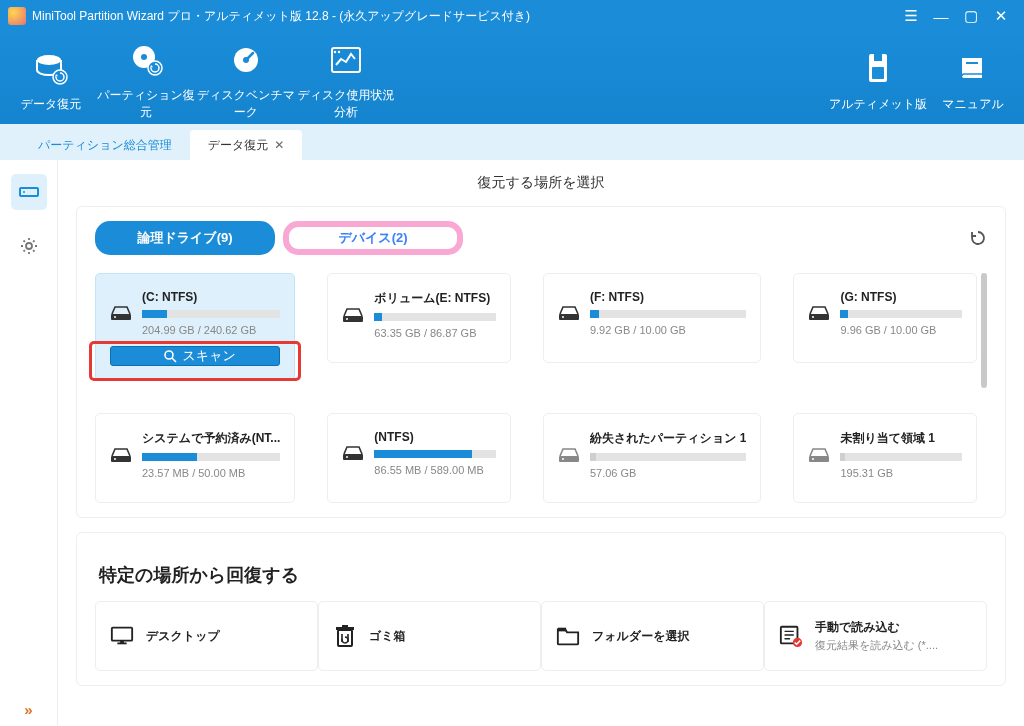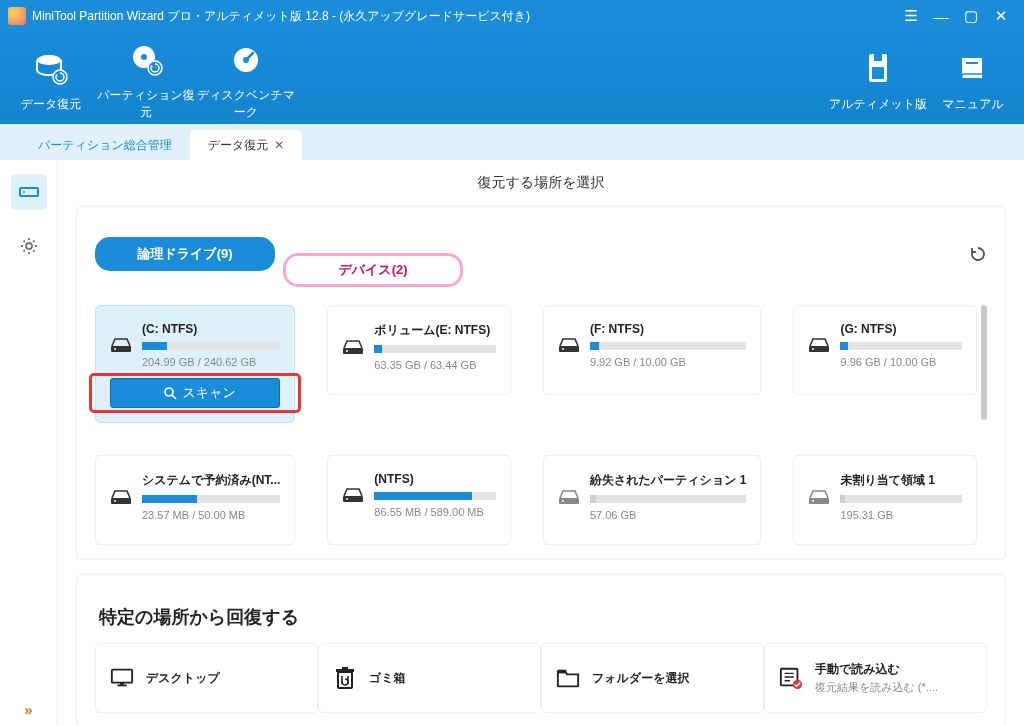--- a/index.html
+++ b/index.html
@@ -28,42 +28,42 @@
 .side-expand { position: absolute; bottom: 12px; color: #e0732c; font-size: 15px; cursor: pointer; font-weight: bold; }
 
 .main { flex: 1; display: flex; flex-direction: column; overflow: hidden; }
 .page-title { text-align: center; font-size: 14px; color: #333; padding: 14px 0 10px 0; }
 
 .section-card { margin: 4px 18px 10px 18px; background: #fff; border: 1px solid #eee; border-radius: 6px; padding: 14px 18px 14px 18px; position: relative; }
 
 .subtabs { display: flex; align-items: center; margin-bottom: 18px; }
 .subtab { width: 180px; height: 34px; display: flex; align-items: center; justify-content: center; font-size: 13px; font-weight: bold; cursor: pointer; border-radius: 15px; }
 .subtab.active { background: #1a8cd8; color: #fff; }
-.subtab.inactive { color: #be185d; border: 3px solid #f9a8d4; margin-left: 8px; margin-top: 32px; }
+.subtab.inactive { color: #3b82f6; border: 6px solid #f9a8d4; margin-left: 8px; }
 .refresh { margin-left: auto; color: #555; cursor: pointer; }
 
 .drives-scroll { position: relative; padding-right: 10px; }
 .scrollbar { position: absolute; right: 0; top: 0; width: 6px; height: 200px; }
 .scroll-thumb { position: absolute; right: 0; top: 0; width: 6px; height: 115px; background: #c9c9c9; border-radius: 3px; }
 
 .drive-grid { display: grid; grid-template-columns: repeat(4, 1fr); gap: 32px; }
 .drive-card { border: 1px solid #eee; border-radius: 5px; padding: 16px 14px 14px 14px; position: relative; cursor: pointer; background: #fff; min-height: 90px; }
 .drive-card.selected { background: #def0fb; border-color: #c3e3f6; }
 .drive-head { display: flex; align-items: center; gap: 10px; }
 .drive-icon { width: 22px; height: 16px; flex-shrink: 0; }
 .drive-info { flex: 1; min-width: 0; }
 .drive-name { font-size: 12px; font-weight: bold; color: #222; white-space: nowrap; overflow: hidden; text-overflow: ellipsis; }
 .drive-bar { height: 8px; background: #e3e3e3; margin: 6px 0 6px 0; position: relative; }
 .drive-fill { height: 100%; background: #1a8cd8; }
 .drive-size { font-size: 11px; color: #888; }
 
 .drive-card-wrap { position: relative; }
 .red-outline { position: absolute; left: -6px; top: 68px; right: -6px; height: 40px; border: 3px solid #e53935; border-radius: 5px; pointer-events: none; }
 
-.scan-btn { height: 30px; background: #1a8cd8; color: #fff; display: flex; align-items: center; justify-content: center; border: 1px solid #0e6fb0; border-radius: 3px; font-size: 13px; gap: 6px; margin-top: 10px; cursor: pointer; padding-left: 9px; }
+.scan-btn { height: 20px; background: #1a8cd8; color: #fff; display: flex; align-items: center; justify-content: center; border: 1px solid #0e6fb0; border-radius: 3px; font-size: 13px; gap: 6px; margin-top: 10px; cursor: pointer; padding-left: 9px; }
 
 .section-title { font-size: 18px; font-weight: bold; color: #222; margin: 16px 0 4px 4px; }
 
 .loc-grid { display: grid; grid-template-columns: repeat(4, 1fr); margin-top: 14px; }
 .loc-card { border: 1px solid #eee; border-radius: 5px; padding: 16px 14px; display: flex; align-items: center; gap: 12px; cursor: pointer; background: #fff; min-height: 70px; }
 .loc-icon { width: 24px; height: 24px; flex-shrink: 0; display: flex; align-items: center; justify-content: center; }
 .loc-text { font-size: 12px; font-weight: bold; color: #222; }
 .loc-sub { font-size: 11px; color: #888; margin-top: 2px; white-space: nowrap; overflow: hidden; text-overflow: ellipsis; }
 
 svg { display: block; }
@@ -109,20 +109,31 @@
   <div class="toolbar-item">
     <div class="toolbar-icon">
       <svg width="30" height="30" viewBox="0 0 30 30">
           <circle cx="15" cy="15" r="12" fill="#fff"></circle>
           <circle cx="15" cy="15" r="3" fill="#1a8cd8"></circle>
           <path d="M15 15L22 8" stroke="#1a8cd8" stroke-width="2.5" stroke-linecap="round"></path>
         </svg>
     </div>
     <span>ディスクベンチマーク</span>
   </div>
+  <div class="toolbar-item">
+    <div class="toolbar-icon">
+      <svg width="30" height="26" viewBox="0 0 30 26">
+          <rect x="1" y="1" width="28" height="24" rx="2" fill="none" stroke="#fff" stroke-width="2"></rect>
+          <path d="M5 18l5-6 5 3 5-8 4 5" fill="none" stroke="#fff" stroke-width="2"></path>
+          <circle cx="4" cy="5" r="1.2" fill="#fff"></circle>
+          <circle cx="8" cy="5" r="1.2" fill="#fff"></circle>
+        </svg>
+    </div>
+    <span>ディスク使用状況分析</span>
+  </div>
   <div class="toolbar-spacer"></div>
   <div class="toolbar-item">
     <div class="toolbar-icon">
       <svg width="24" height="32" viewBox="0 0 24 32">
           <rect x="3" y="1" width="18" height="28" rx="2" fill="#fff"></rect>
           <rect x="8" y="1" width="8" height="7" fill="#1a8cd8"></rect>
           <rect x="6" y="14" width="12" height="12" rx="1" fill="#1a8cd8"></rect>
         </svg>
     </div>
     <span>アルティメット版</span>
@@ -223,21 +234,21 @@
                       <path d="M2 9L5 2h12l3 7" fill="none" stroke="#333" stroke-width="1.6"></path>
                       <rect x="1" y="9" width="20" height="6" rx="1" fill="#333"></rect>
                       <circle cx="5" cy="12" r="1" fill="#fff"></circle>
                     </svg>
                   </div>
                   <div class="drive-info">
                     <div class="drive-name">ボリューム(E: NTFS)</div>
                     <div class="drive-bar">
                       <div class="drive-fill" style="width:6%;"></div>
                     </div>
-                    <div class="drive-size">63.35 GB / 63.44 GB</div>
+                    <div class="drive-size">63.35 GB / 86.87 GB</div>
                   </div>
                 </div>
               </div>
             </div>
             <div class="drive-card-wrap">
               <div class="drive-card">
                 <div class="drive-head">
                   <div class="drive-icon">
                     <svg width="22" height="16" viewBox="0 0 22 16">
                       <path d="M2 9L5 2h12l3 7" fill="none" stroke="#333" stroke-width="1.6"></path>

